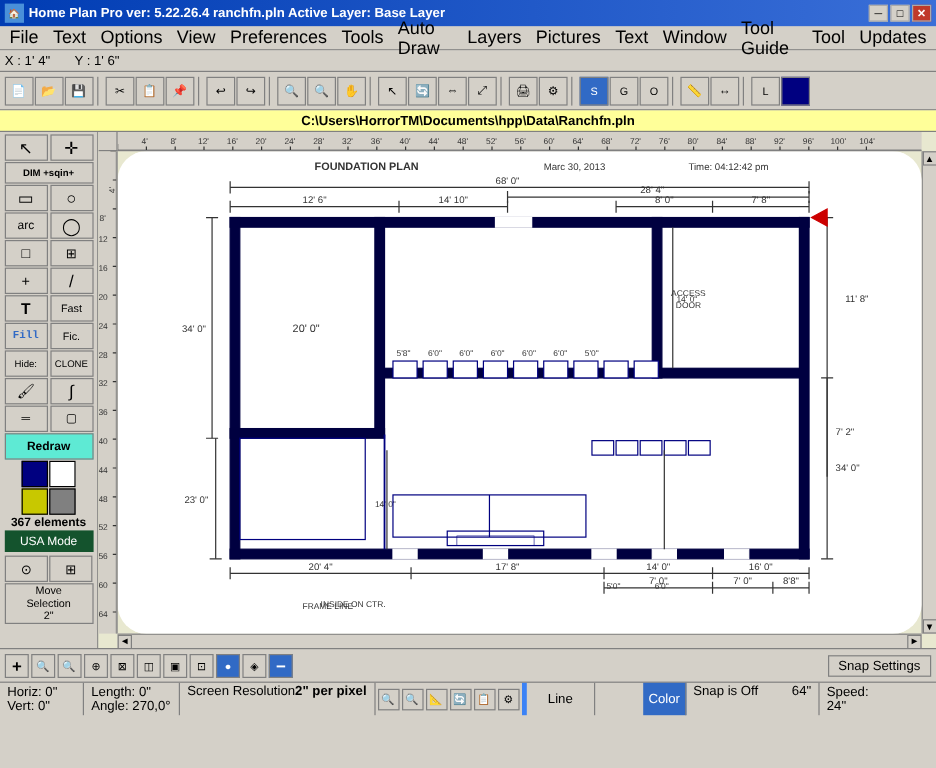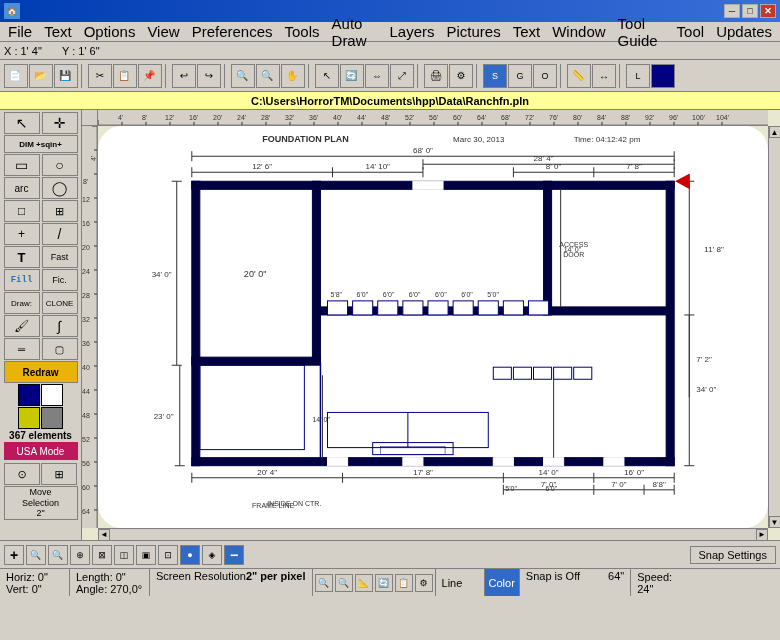--- a/index.html
+++ b/index.html
@@ -199,20 +199,21 @@
       flex-direction: column;
       justify-content: center;
     }
   </style>
 </head>
 <body>
 
 <div id="title-bar">
   <div class="title-left">
     <div class="title-icon">🏠</div>
+    <span>Home Plan Pro ver: 5.22.26.4   ranchfn.pln   Active Layer: Base Layer</span>
   </div>
   <div class="win-controls">
     <div class="win-btn">─</div>
     <div class="win-btn">□</div>
     <div class="win-btn close">✕</div>
   </div>
 </div>
 
 <div id="menu-bar">
   <div class="menu-item">File</div>
@@ -311,47 +312,47 @@
       <div class="lt-btn" style="font-size:13px; font-weight:bold;">T</div>
       <div class="lt-btn" style="font-size:9px;">Fast</div>
     </div>
 
     <div class="lt-row">
       <div class="lt-btn" style="font-size:9px; font-weight:bold; color:#316ac5;font-family:Liberation Mono, monospace;">Fill</div>
       <div class="lt-btn" style="font-size:9px;">Fic.</div>
     </div>
 
     <div class="lt-row">
-      <div class="lt-btn" style="font-size:8px;">Draw:</div>
+      <div class="lt-btn" style="font-size:8px;">Hide:</div>
       <div class="lt-btn" style="font-size:8px;">CLONE</div>
     </div>
 
     <div class="lt-row">
       <div class="lt-btn" style="font-size:12px;">🖌</div>
       <div class="lt-btn" style="font-size:14px;">∫</div>
     </div>
 
     <div class="lt-row">
       <div class="lt-btn" style="font-size:10px;">═</div>
       <div class="lt-btn" style="font-size:10px;">▢</div>
     </div>
 
-    <div style="width:74px; height:22px; background:#eab308; border:1px solid #808080; display:flex; align-items:center; justify-content:center; cursor:pointer; font-size:10px; font-weight:bold;">Redraw</div>
+    <div style="width:74px; height:22px; background:#5eead4; border:1px solid #808080; display:flex; align-items:center; justify-content:center; cursor:pointer; font-size:10px; font-weight:bold;">Redraw</div>
 
     <div style="display:flex; gap:1px;">
       <div style="width:22px; height:22px; background:#000080; border:1px solid #000;"></div>
       <div style="width:22px; height:22px; background:white; border:1px solid #000;"></div>
     </div>
     <div style="display:flex; gap:1px;">
       <div style="width:22px; height:22px; background:#c8c800; border:1px solid #000;"></div>
       <div style="width:22px; height:22px; background:#808080; border:1px solid #000;"></div>
     </div>
 
     <div style="width:74px; font-size:10px; font-weight:bold; text-align:center;">367 elements</div>
-    <div style="width:74px; height:18px; background:#be185d; color:white; border:none; font-size:10px; display:flex; align-items:center; justify-content:center; cursor:pointer;">USA Mode</div>
+    <div style="width:74px; height:18px; background:#14532d; color:white; border:none; font-size:10px; display:flex; align-items:center; justify-content:center; cursor:pointer;">USA Mode</div>
 
     <div style="display:flex; gap:1px; margin-top:2px;">
       <div class="lt-btn" style="font-size:11px;">⊙</div>
       <div class="lt-btn" style="font-size:11px;">⊞</div>
     </div>
 
     <div style="width:74px; height:34px; background:#d4d0c8; border:1px solid #808080; display:flex; align-items:center; justify-content:center; cursor:pointer; font-size:9px; text-align:center; line-height:1.2;">Move<br>Selection<br>2"</div>
   </div>
 
   <div id="canvas-area" style="flex:1; position:relative; background:#e8e8d0; overflow:hidden;">
@@ -672,24 +673,24 @@
     <span style="font-weight:bold;">2" per pixel</span>
   </div>
   <div style="display:flex; align-items:center; gap:2px; padding:0 2px;">
     <div style="width:18px; height:18px; border:1px solid #808080; background:#d4d0c8; display:flex; align-items:center; justify-content:center; cursor:pointer; font-size:9px;">🔍</div>
     <div style="width:18px; height:18px; border:1px solid #808080; background:#d4d0c8; display:flex; align-items:center; justify-content:center; cursor:pointer; font-size:9px;">🔍</div>
     <div style="width:18px; height:18px; border:1px solid #808080; background:#d4d0c8; display:flex; align-items:center; justify-content:center; cursor:pointer; font-size:9px;">📐</div>
     <div style="width:18px; height:18px; border:1px solid #808080; background:#d4d0c8; display:flex; align-items:center; justify-content:center; cursor:pointer; font-size:9px;">🔄</div>
     <div style="width:18px; height:18px; border:1px solid #808080; background:#d4d0c8; display:flex; align-items:center; justify-content:center; cursor:pointer; font-size:9px;">📋</div>
     <div style="width:18px; height:18px; border:1px solid #808080; background:#d4d0c8; display:flex; align-items:center; justify-content:center; cursor:pointer; font-size:9px;">⚙</div>
   </div>
-  <div style="padding:1px 6px; border-left:1px solid #3b82f6; border-right:1px solid #808080; display:flex; align-items:center; min-width:50px;">
+  <div style="padding:1px 18px; border-left:4px solid #3b82f6; border-right:1px solid #808080; display:flex; align-items:center; min-width:50px;">
     <span>Line</span>
   </div>
-  <div style="padding:1px 4px; border-right:1px solid #808080; display:flex; align-items:center; background:#316ac5; color:white;">
+  <div style="padding:1px 4px; border-right:1px solid #808080; display:flex; align-items:center; background:#316ac5; color:white;margin-left:40px;">
     <span>Color</span>
   </div>
   <div style="padding:1px 6px; border-right:1px solid #808080; display:flex; flex-direction:row; justify-content:center;gap:28px;">
     <span>Snap is Off</span>
     <span>64"</span>
   </div>
   <div style="padding:1px 6px; display:flex; flex-direction:column; justify-content:center;">
     <span>Speed:</span>
     <span>24"</span>
   </div>

